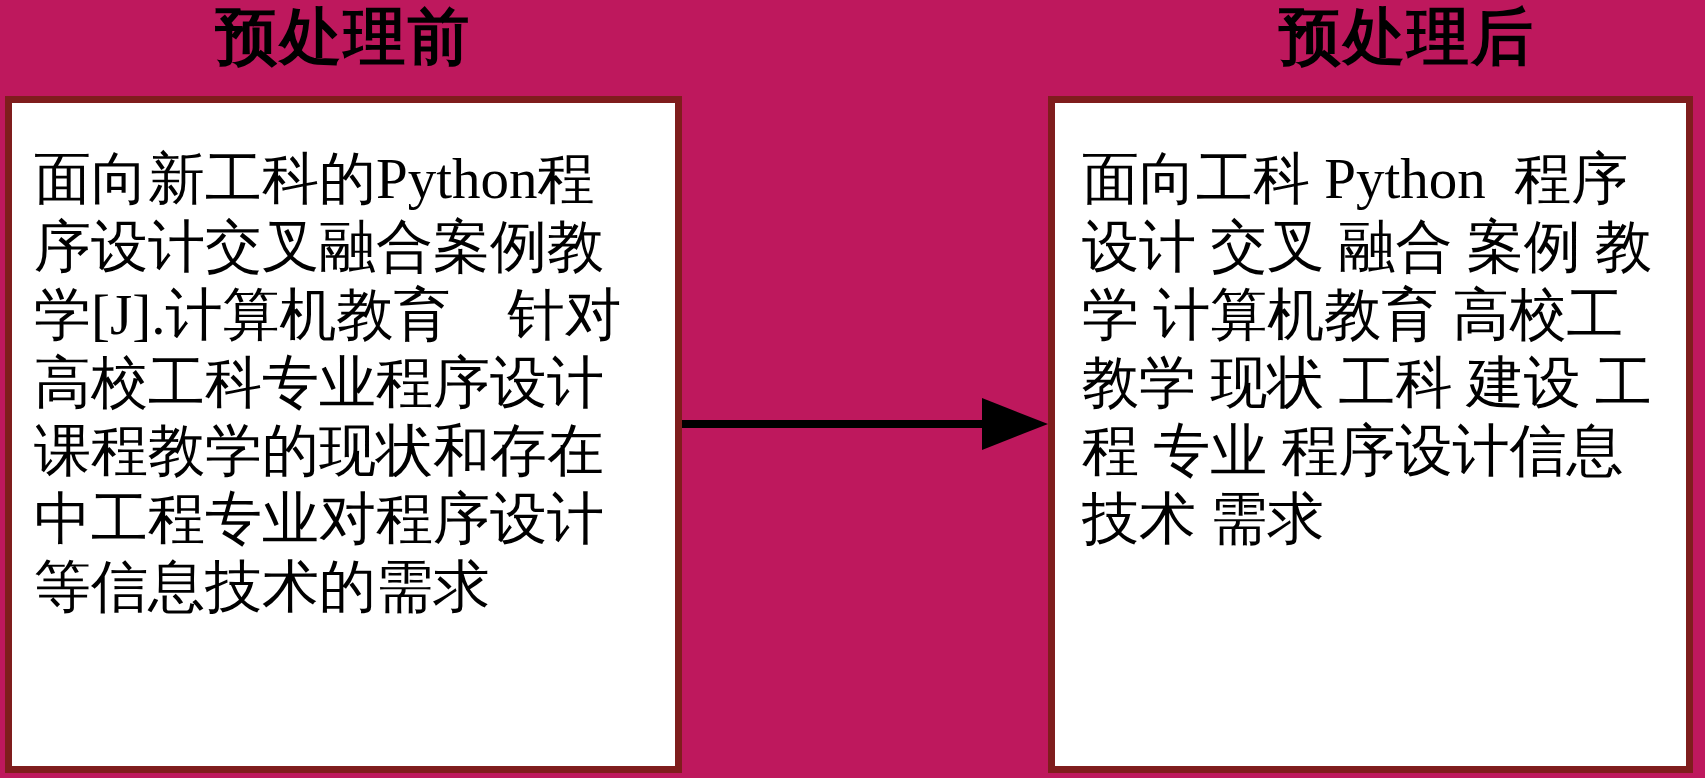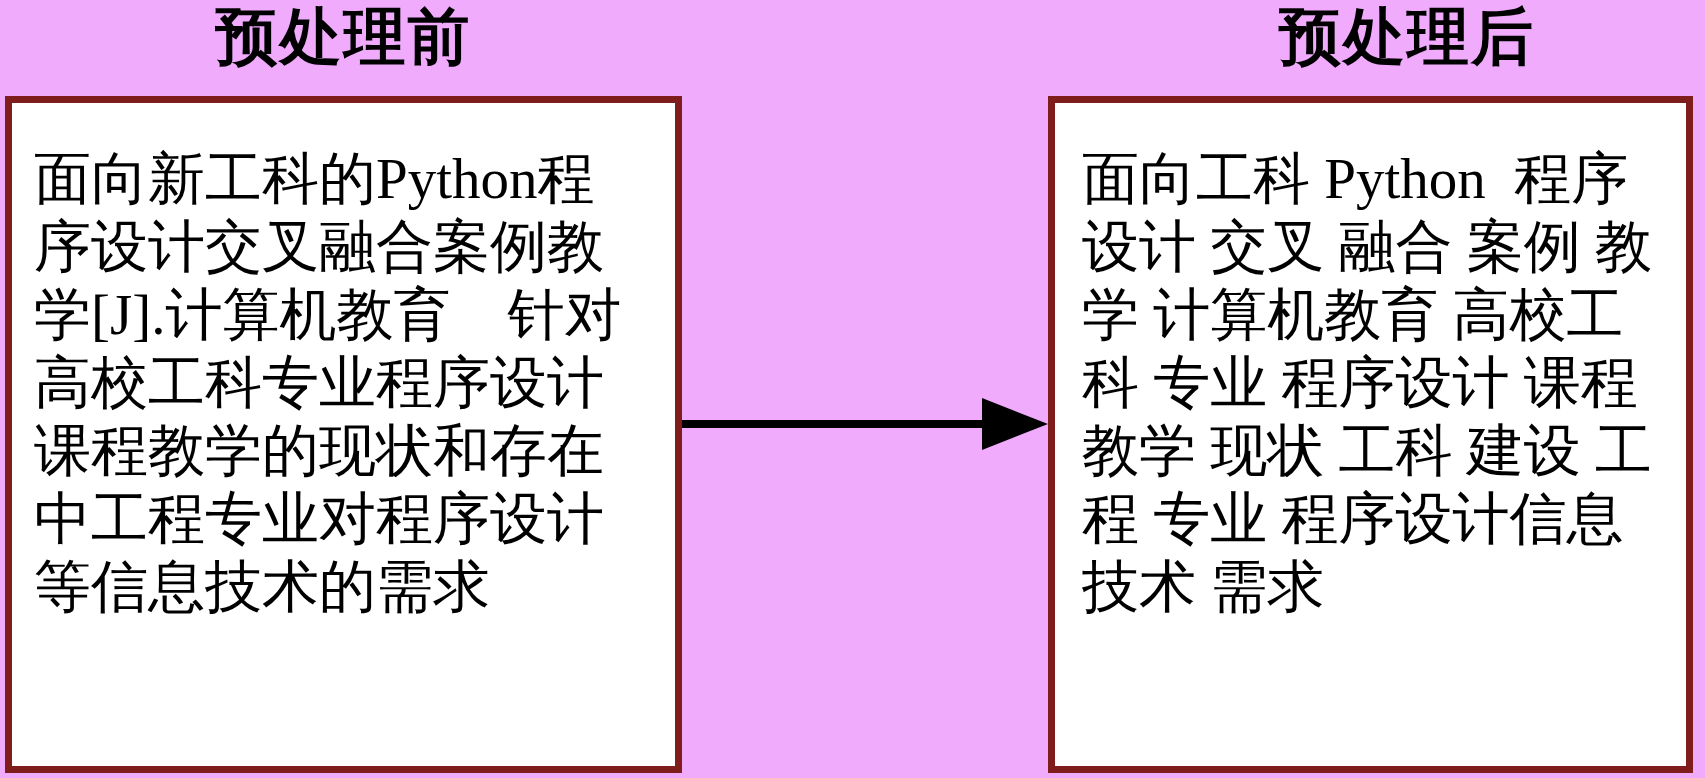--- a/index.html
+++ b/index.html
@@ -4,21 +4,21 @@
 <style>
   html, body {
     margin: 0;
     padding: 0;
     background: #ffffff;
   }
   .canvas {
     position: relative;
     width: 1705px;
     height: 778px;
-    background: #f0abfc;
+    background: #be185d;
     font-family: "Liberation Serif", "DejaVu Serif", serif;
     color: #000000;
     overflow: hidden;
   }
   .stage-title {
     position: absolute;
     top: 2px;
     text-align: center;
     font-size: 62px;
     font-weight: bold;
@@ -77,19 +77,18 @@
     <svg width="366" height="70" viewBox="0 0 366 70" xmlns="http://www.w3.org/2000/svg">
       <line x1="0" y1="35" x2="310" y2="35" stroke="#000000" stroke-width="8"></line>
       <polygon points="300,9 366,35 300,61" fill="#000000"></polygon>
     </svg>
   </div>
 
   <div class="text-box box-after">
     <div class="text-line">面向工科 Python  程序</div>
     <div class="text-line">设计 交叉 融合 案例 教</div>
     <div class="text-line">学 计算机教育 高校工</div>
-    <div class="text-line">科 专业 程序设计 课程</div>
     <div class="text-line">教学 现状 工科 建设 工</div>
     <div class="text-line">程 专业 程序设计信息</div>
     <div class="text-line">技术 需求</div>
   </div>
 
 </div>
 
 </body></html>

